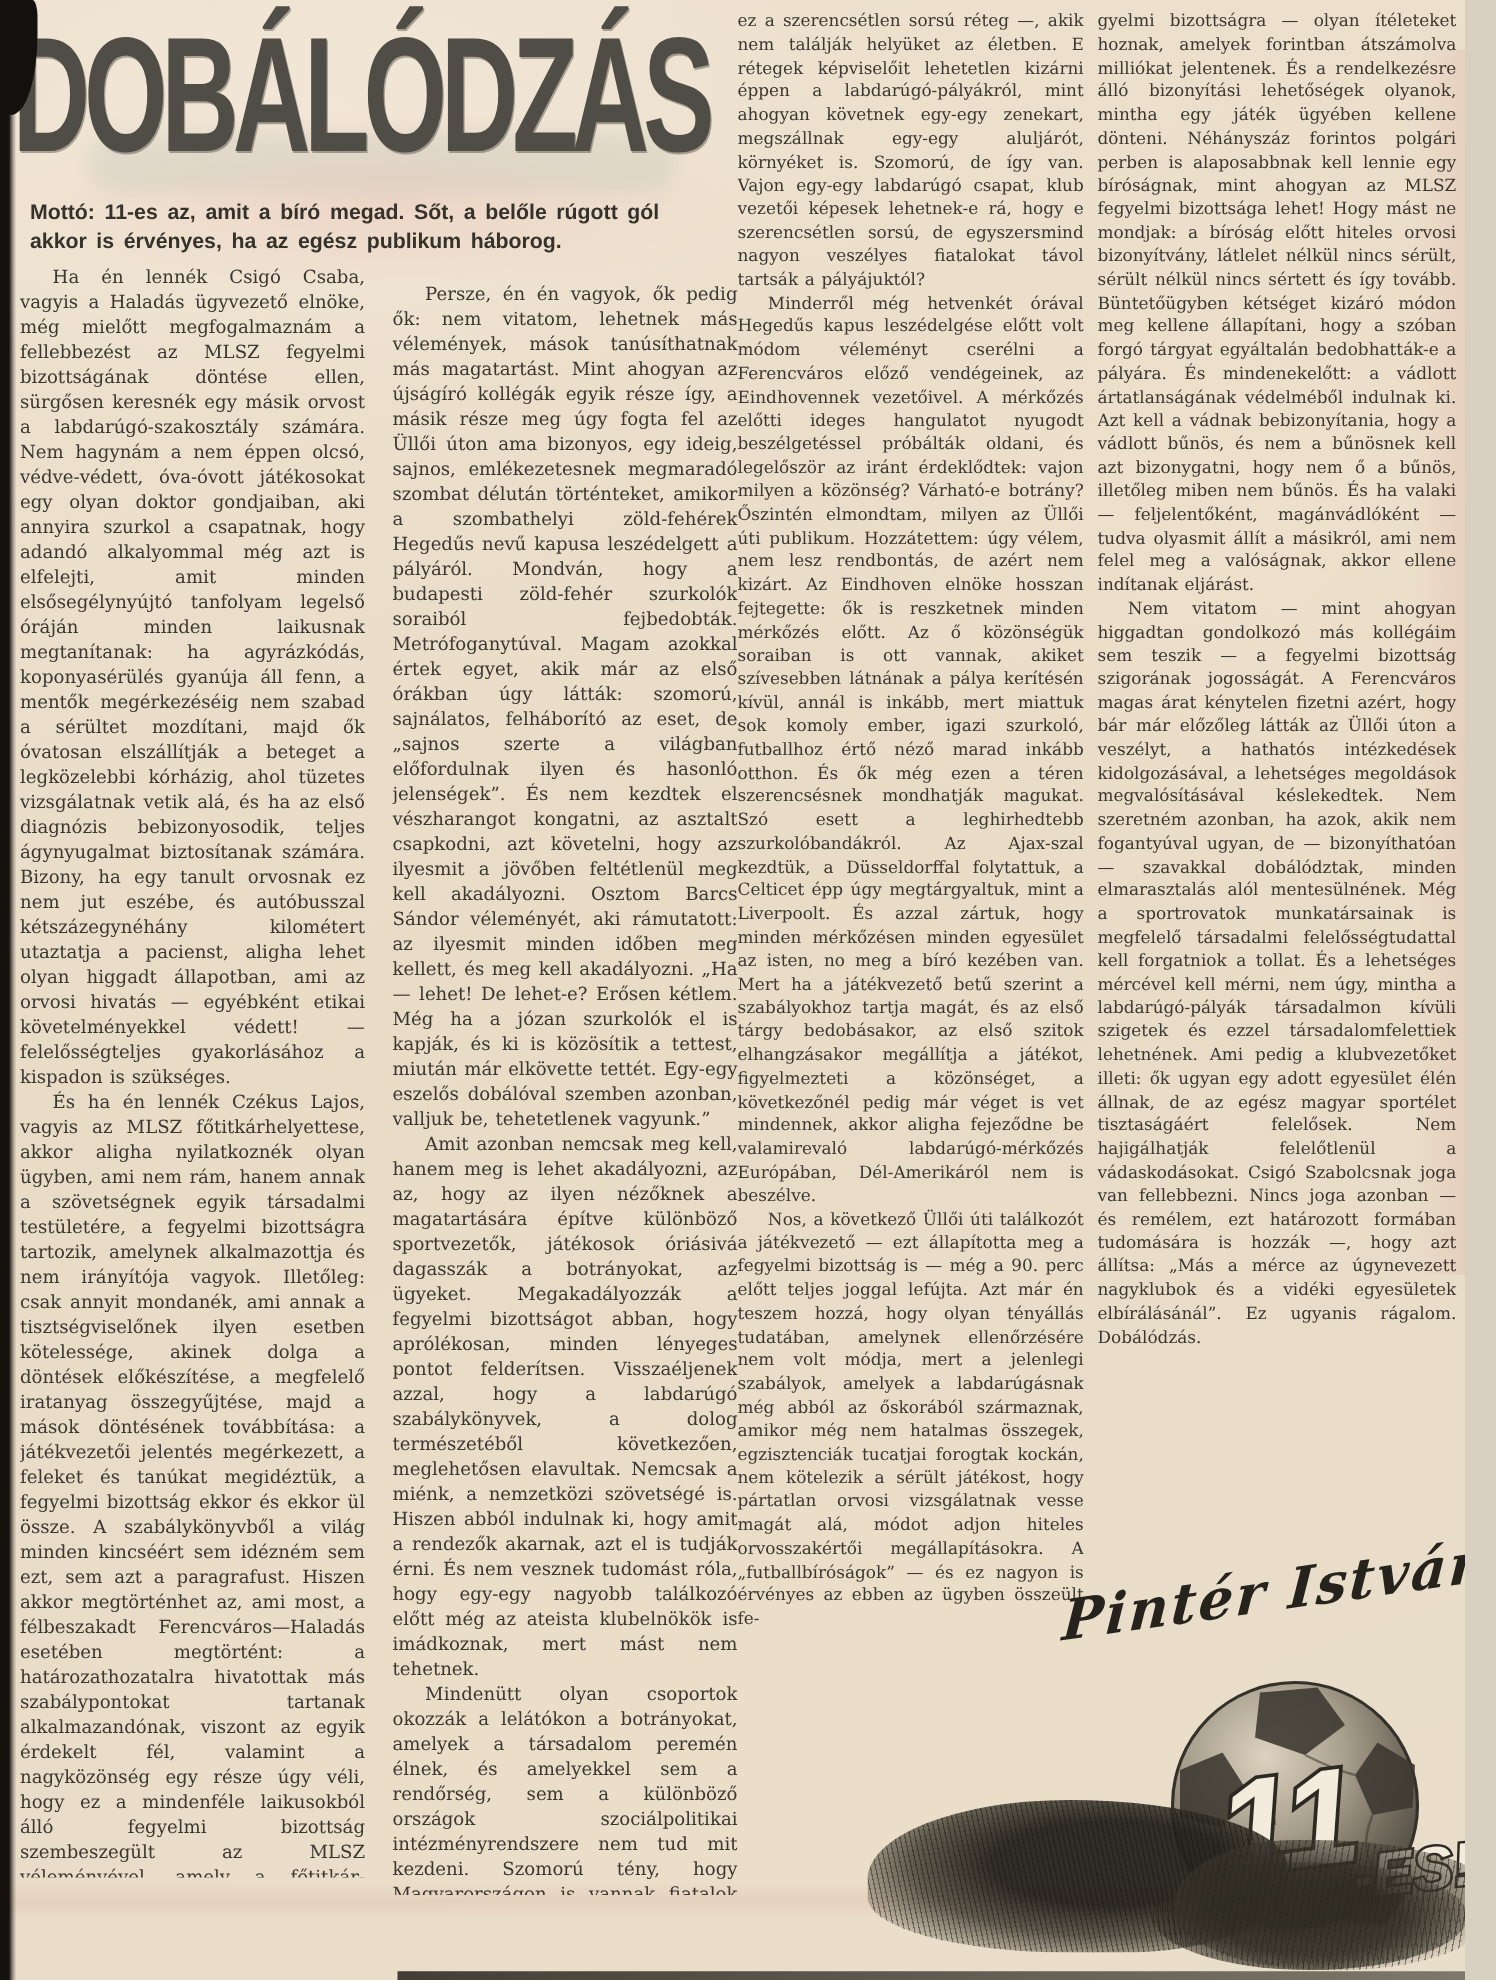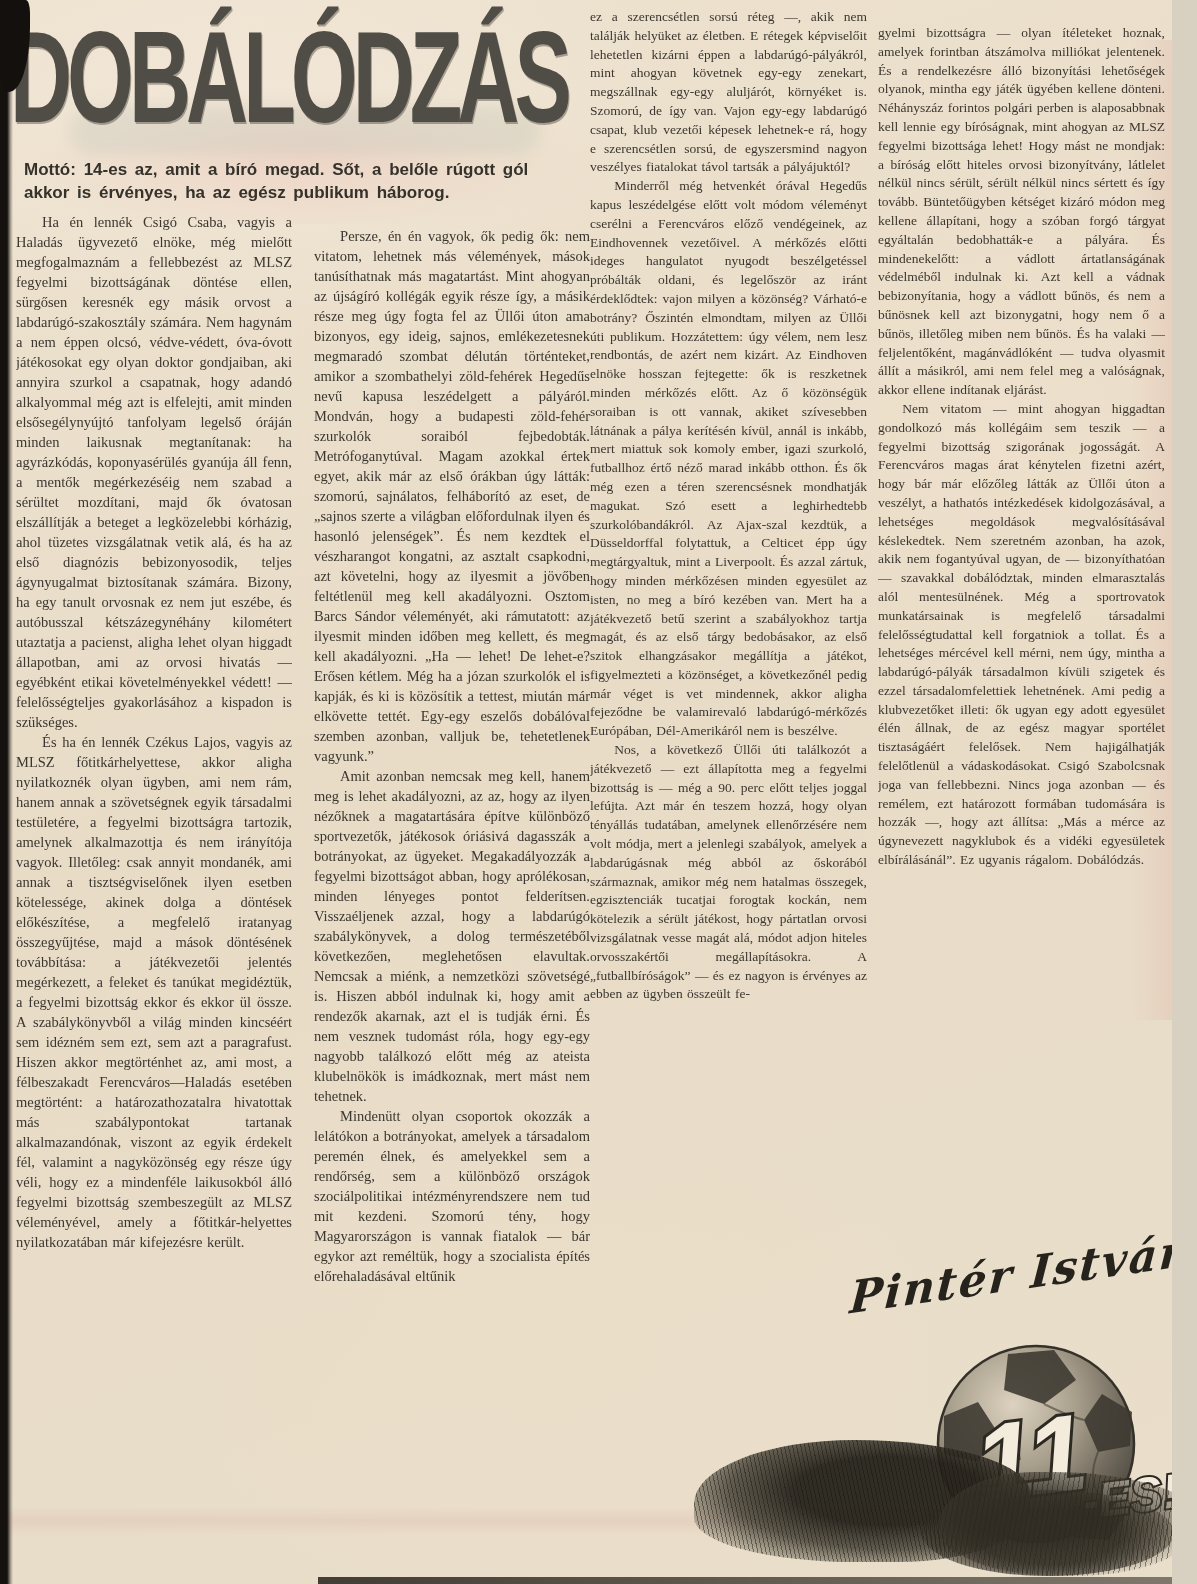--- a/index.html
+++ b/index.html
@@ -36,29 +36,29 @@
     font-size:86px;letter-spacing:-5px;color:#504d46;
     transform:scaleY(1.52) scaleX(1.0);transform-origin:top left;
     text-shadow:1px 1px 0 rgba(60,56,48,.4);
   }
   .motto{
     position:absolute;left:24px;top:158px;width:556px;z-index:3;
     font-family:"Liberation Sans", sans-serif;font-weight:bold;
     font-size:17px;line-height:23px;word-spacing:3px;color:#35322b;
   }
   
-  .col{position:absolute;z-index:2;text-align:justify;color:#3b3630;overflow:hidden;font-family:Liberation Serif, serif;}
+  .col{position:absolute;z-index:2;text-align:justify;color:#3b3630;overflow:hidden;}
   .col p{margin:0;padding:0;}
   .col p.indent{text-indent:1.8em;}
   .col-left{font-size:14.5px;line-height:20px;word-spacing:1px;}
   .col-right{font-size:13.5px;line-height:18.8px;word-spacing:1px;}
   #col1{left:16px;top:212px;width:276px;height:1290px;}
   #col2{left:314px;top:226px;width:276px;height:1290px;}
   #col3{left:590px;top:8px;width:277px;height:1438px;}
-  #col4{left:878px;top:24px;width:287px;height:1262px;}
+  #col4{left:878px;top:8px;width:287px;height:1262px;}
   
   .signature{
     position:absolute;left:850px;top:1272px;z-index:5;white-space:nowrap;
     font-family:"DejaVu Serif", serif;font-style:italic;font-weight:bold;
     font-size:44px;letter-spacing:2px;color:#26231d;
     transform:rotate(-8deg) skewX(-12deg);transform-origin:left center;
   }
   
   .ball{position:absolute;left:926px;top:1342px;width:260px;height:215px;z-index:3;overflow:visible;}
   
@@ -89,21 +89,21 @@
 <body>
 
 <div class="page">
 
   <div class="tint tint-title"></div>
   <div class="tint tint-ghost"></div>
   <div class="tint tint-right"></div>
   <div class="tint tint-band"></div>
 
   <div class="title">DOBÁLÓDZÁS</div>
-  <div class="motto">Mottó: 14-es az, amit a bíró megad. Sőt, a belőle rúgott gól akkor is érvényes, ha az egész publikum háborog.</div>
+  <div class="motto">Mottó: 11-es az, amit a bíró megad. Sőt, a belőle rúgott gól akkor is érvényes, ha az egész publikum háborog.</div>
 
   <div class="col col-left" id="col1">
     <p class="indent">Ha én lennék Csigó Csaba, vagyis a Haladás ügyvezető elnöke, még mielőtt megfogalmaznám a fellebbezést az MLSZ fegyelmi bizottságának döntése ellen, sürgősen keresnék egy másik orvost a labdarúgó-szakosztály számára. Nem hagynám a nem éppen olcsó, védve-védett, óva-óvott játékosokat egy olyan doktor gondjaiban, aki annyira szurkol a csapatnak, hogy adandó alkalyommal még azt is elfelejti, amit minden elsősegélynyújtó tanfolyam legelső óráján minden laikusnak megtanítanak: ha agyrázkódás, koponyasérülés gyanúja áll fenn, a mentők megérkezéséig nem szabad a sérültet mozdítani, majd ők óvatosan elszállítják a beteget a legközelebbi kórházig, ahol tüzetes vizsgálatnak vetik alá, és ha az első diagnózis bebizonyosodik, teljes ágynyugalmat biztosítanak számára. Bizony, ha egy tanult orvosnak ez nem jut eszébe, és autóbusszal kétszázegynéhány kilométert utaztatja a pacienst, aligha lehet olyan higgadt állapotban, ami az orvosi hivatás — egyébként etikai követelményekkel védett! — felelősségteljes gyakorlásához a kispadon is szükséges.</p>
     <p class="indent">És ha én lennék Czékus Lajos, vagyis az MLSZ főtitkárhelyettese, akkor aligha nyilatkoznék olyan ügyben, ami nem rám, hanem annak a szövetségnek egyik társadalmi testületére, a fegyelmi bizottságra tartozik, amelynek alkalmazottja és nem irányítója vagyok. Illetőleg: csak annyit mondanék, ami annak a tisztségviselőnek ilyen esetben kötelessége, akinek dolga a döntések előkészítése, a megfelelő iratanyag összegyűjtése, majd a mások döntésének továbbítása: a játékvezetői jelentés megérkezett, a feleket és tanúkat megidéztük, a fegyelmi bizottság ekkor és ekkor ül össze. A szabálykönyvből a világ minden kincséért sem idézném sem ezt, sem azt a paragrafust. Hiszen akkor megtörténhet az, ami most, a félbeszakadt Ferencváros—Haladás esetében megtörtént: a határozathozatalra hivatottak más szabálypontokat tartanak alkalmazandónak, viszont az egyik érdekelt fél, valamint a nagyközönség egy része úgy véli, hogy ez a mindenféle laikusokból álló fegyelmi bizottság szembeszegült az MLSZ véleményével, amely a főtitkár-helyettes nyilatkozatában már kifejezésre került.</p>
   </div>
 
   <div class="col col-left" id="col2">
     <p class="indent">Persze, én én vagyok, ők pedig ők: nem vitatom, lehetnek más vélemények, mások tanúsíthatnak más magatartást. Mint ahogyan az újságíró kollégák egyik része így, a másik része meg úgy fogta fel az Üllői úton ama bizonyos, egy ideig, sajnos, emlékezetesnek megmaradó szombat délután történteket, amikor a szombathelyi zöld-fehérek Hegedűs nevű kapusa leszédelgett a pályáról. Mondván, hogy a budapesti zöld-fehér szurkolók soraiból fejbedobták. Metrófoganytúval. Magam azokkal értek egyet, akik már az első órákban úgy látták: szomorú, sajnálatos, felháborító az eset, de „sajnos szerte a világban előfordulnak ilyen és hasonló jelenségek”. És nem kezdtek el vészharangot kongatni, az asztalt csapkodni, azt követelni, hogy az ilyesmit a jövőben feltétlenül meg kell akadályozni. Osztom Barcs Sándor véleményét, aki rámutatott: az ilyesmit minden időben meg kellett, és meg kell akadályozni. „Ha — lehet! De lehet-e? Erősen kétlem. Még ha a józan szurkolók el is kapják, és ki is közösítik a tettest, miután már elkövette tettét. Egy-egy eszelős dobálóval szemben azonban, valljuk be, tehetetlenek vagyunk.”</p>
     <p class="indent">Amit azonban nemcsak meg kell, hanem meg is lehet akadályozni, az az, hogy az ilyen nézőknek a magatartására építve különböző sportvezetők, játékosok óriásivá dagasszák a botrányokat, az ügyeket. Megakadályozzák a fegyelmi bizottságot abban, hogy aprólékosan, minden lényeges pontot felderítsen. Visszaéljenek azzal, hogy a labdarúgó szabálykönyvek, a dolog természetéből következően, meglehetősen elavultak. Nemcsak a miénk, a nemzetközi szövetségé is. Hiszen abból indulnak ki, hogy amit a rendezők akarnak, azt el is tudják érni. És nem vesznek tudomást róla, hogy egy-egy nagyobb találkozó előtt még az ateista klubelnökök is imádkoznak, mert mást nem tehetnek.</p>
     <p class="indent">Mindenütt olyan csoportok okozzák a lelátókon a botrányokat, amelyek a társadalom peremén élnek, és amelyekkel sem a rendőrség, sem a különböző országok szociálpolitikai intézményrendszere nem tud mit kezdeni. Szomorú tény, hogy Magyarországon is vannak fiatalok — bár egykor azt reméltük, hogy a szocialista építés előrehaladásával eltűnik</p>

